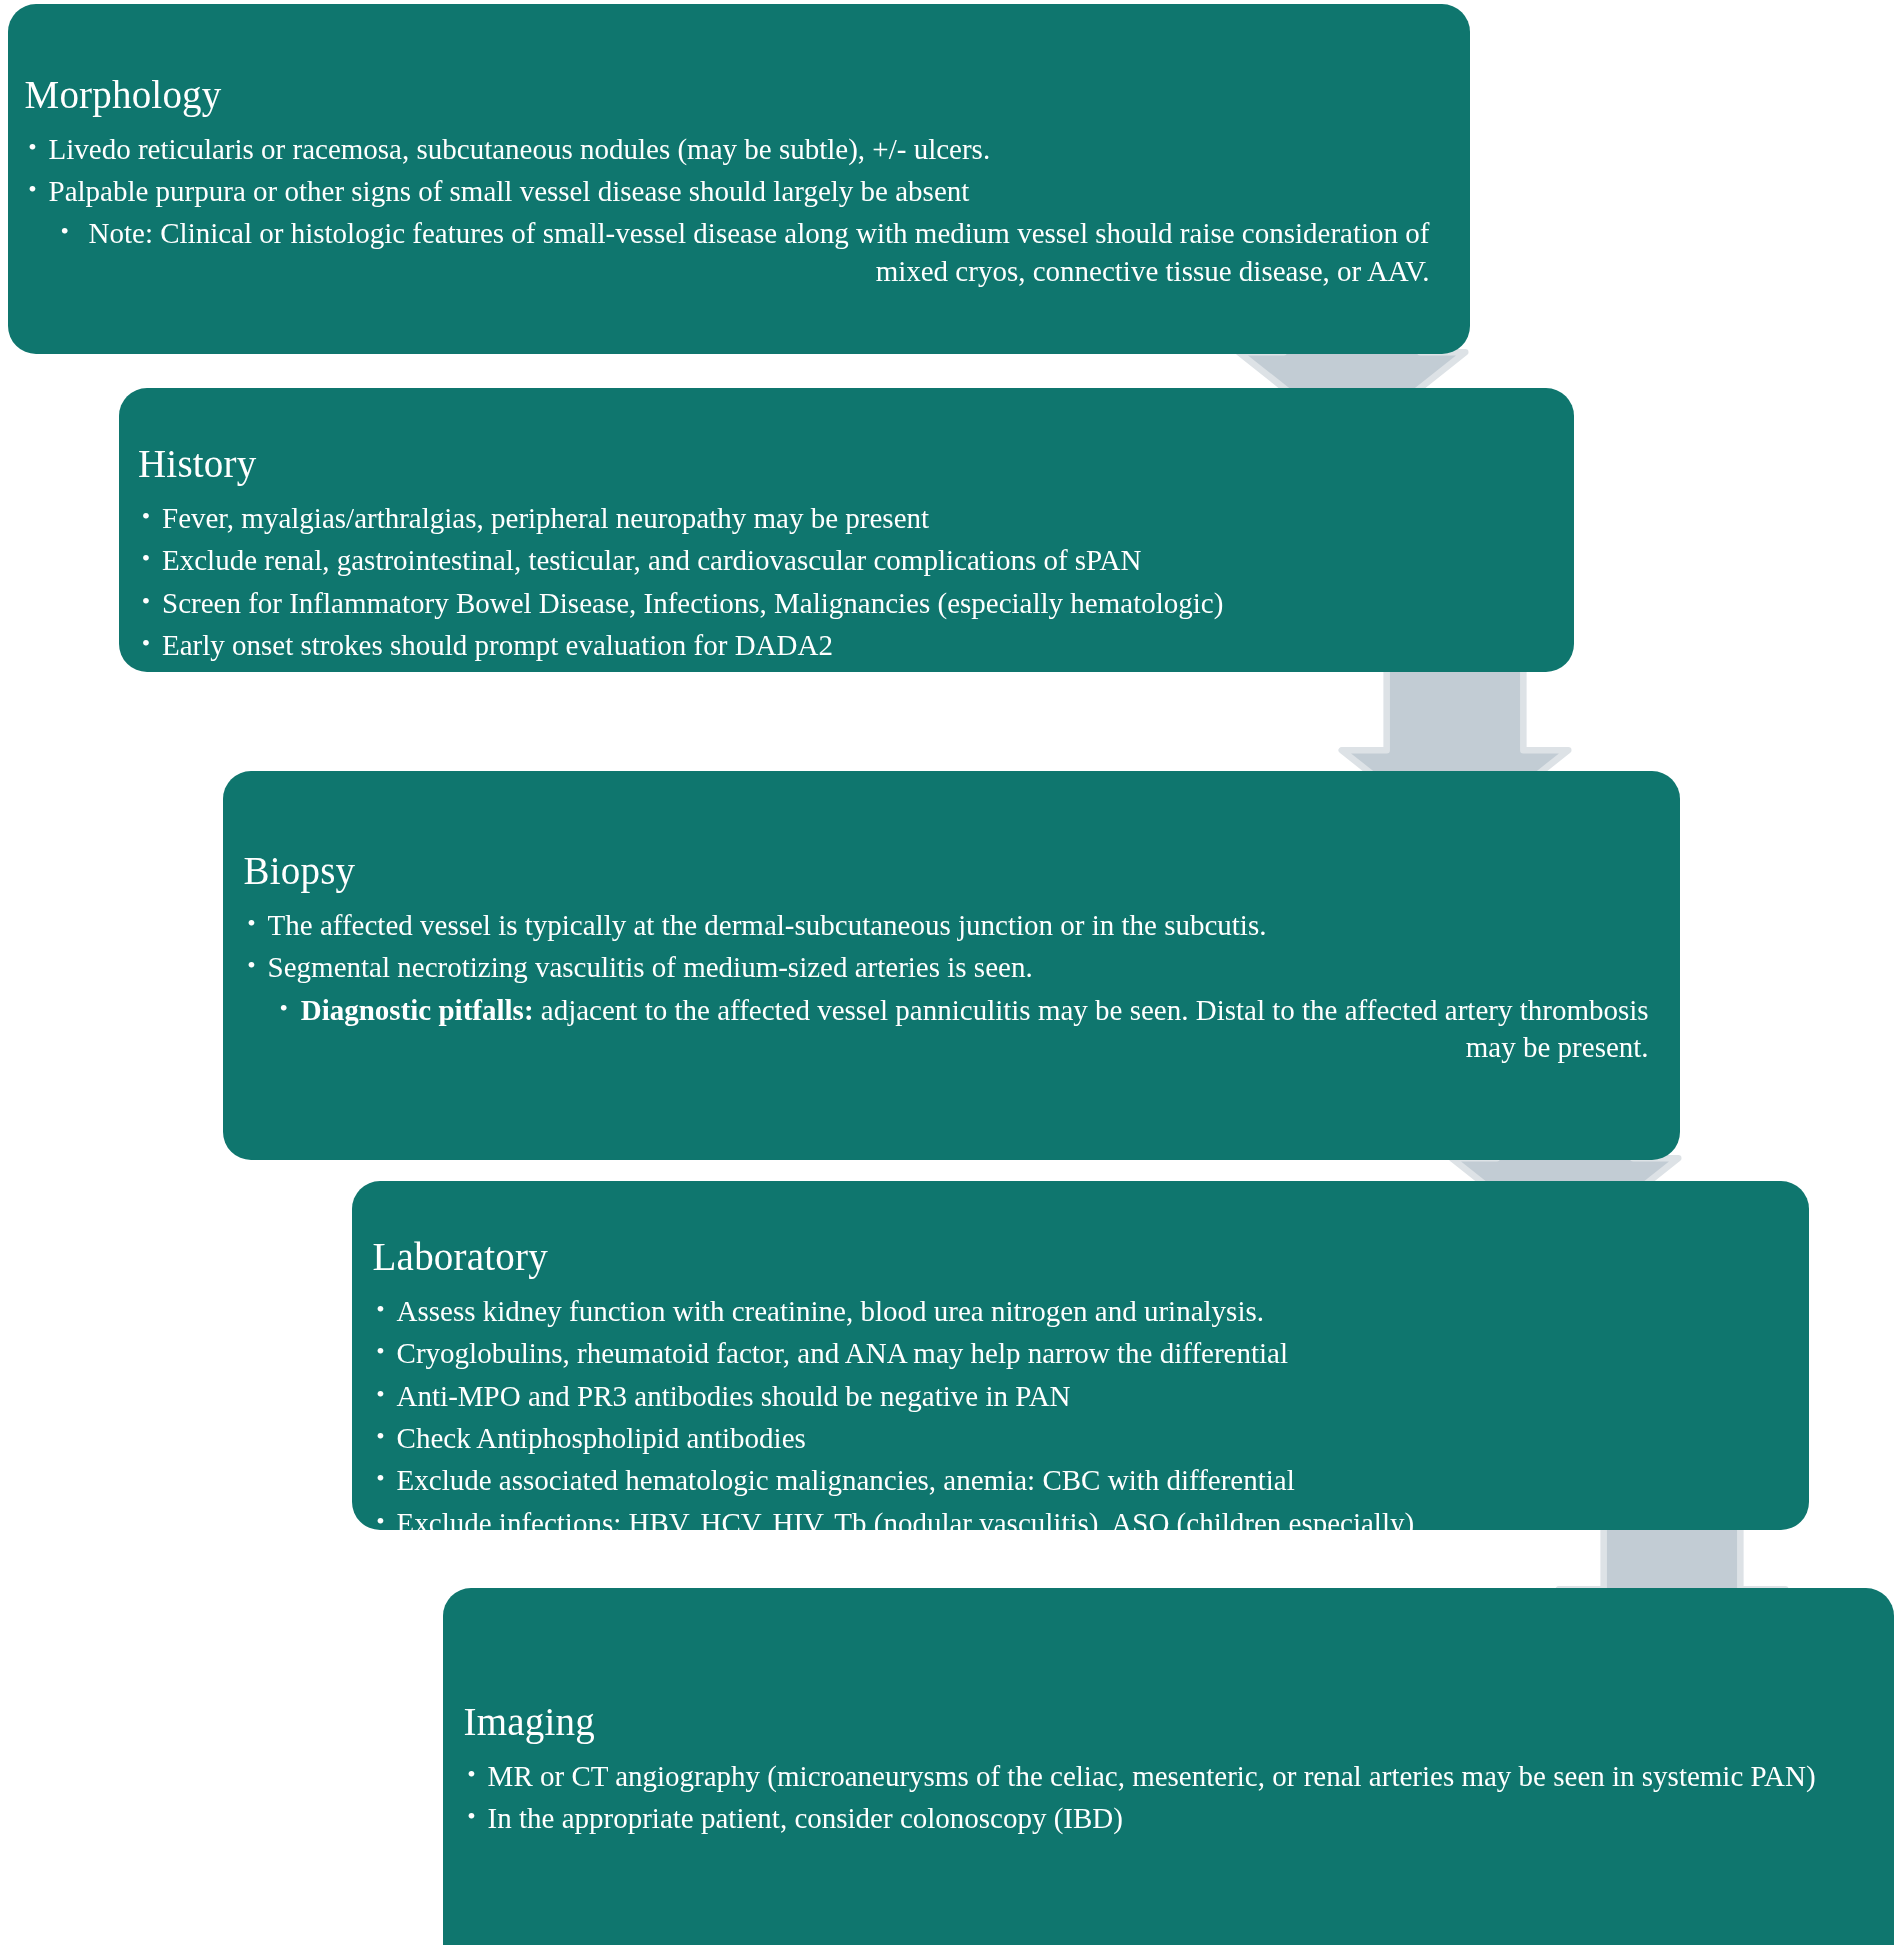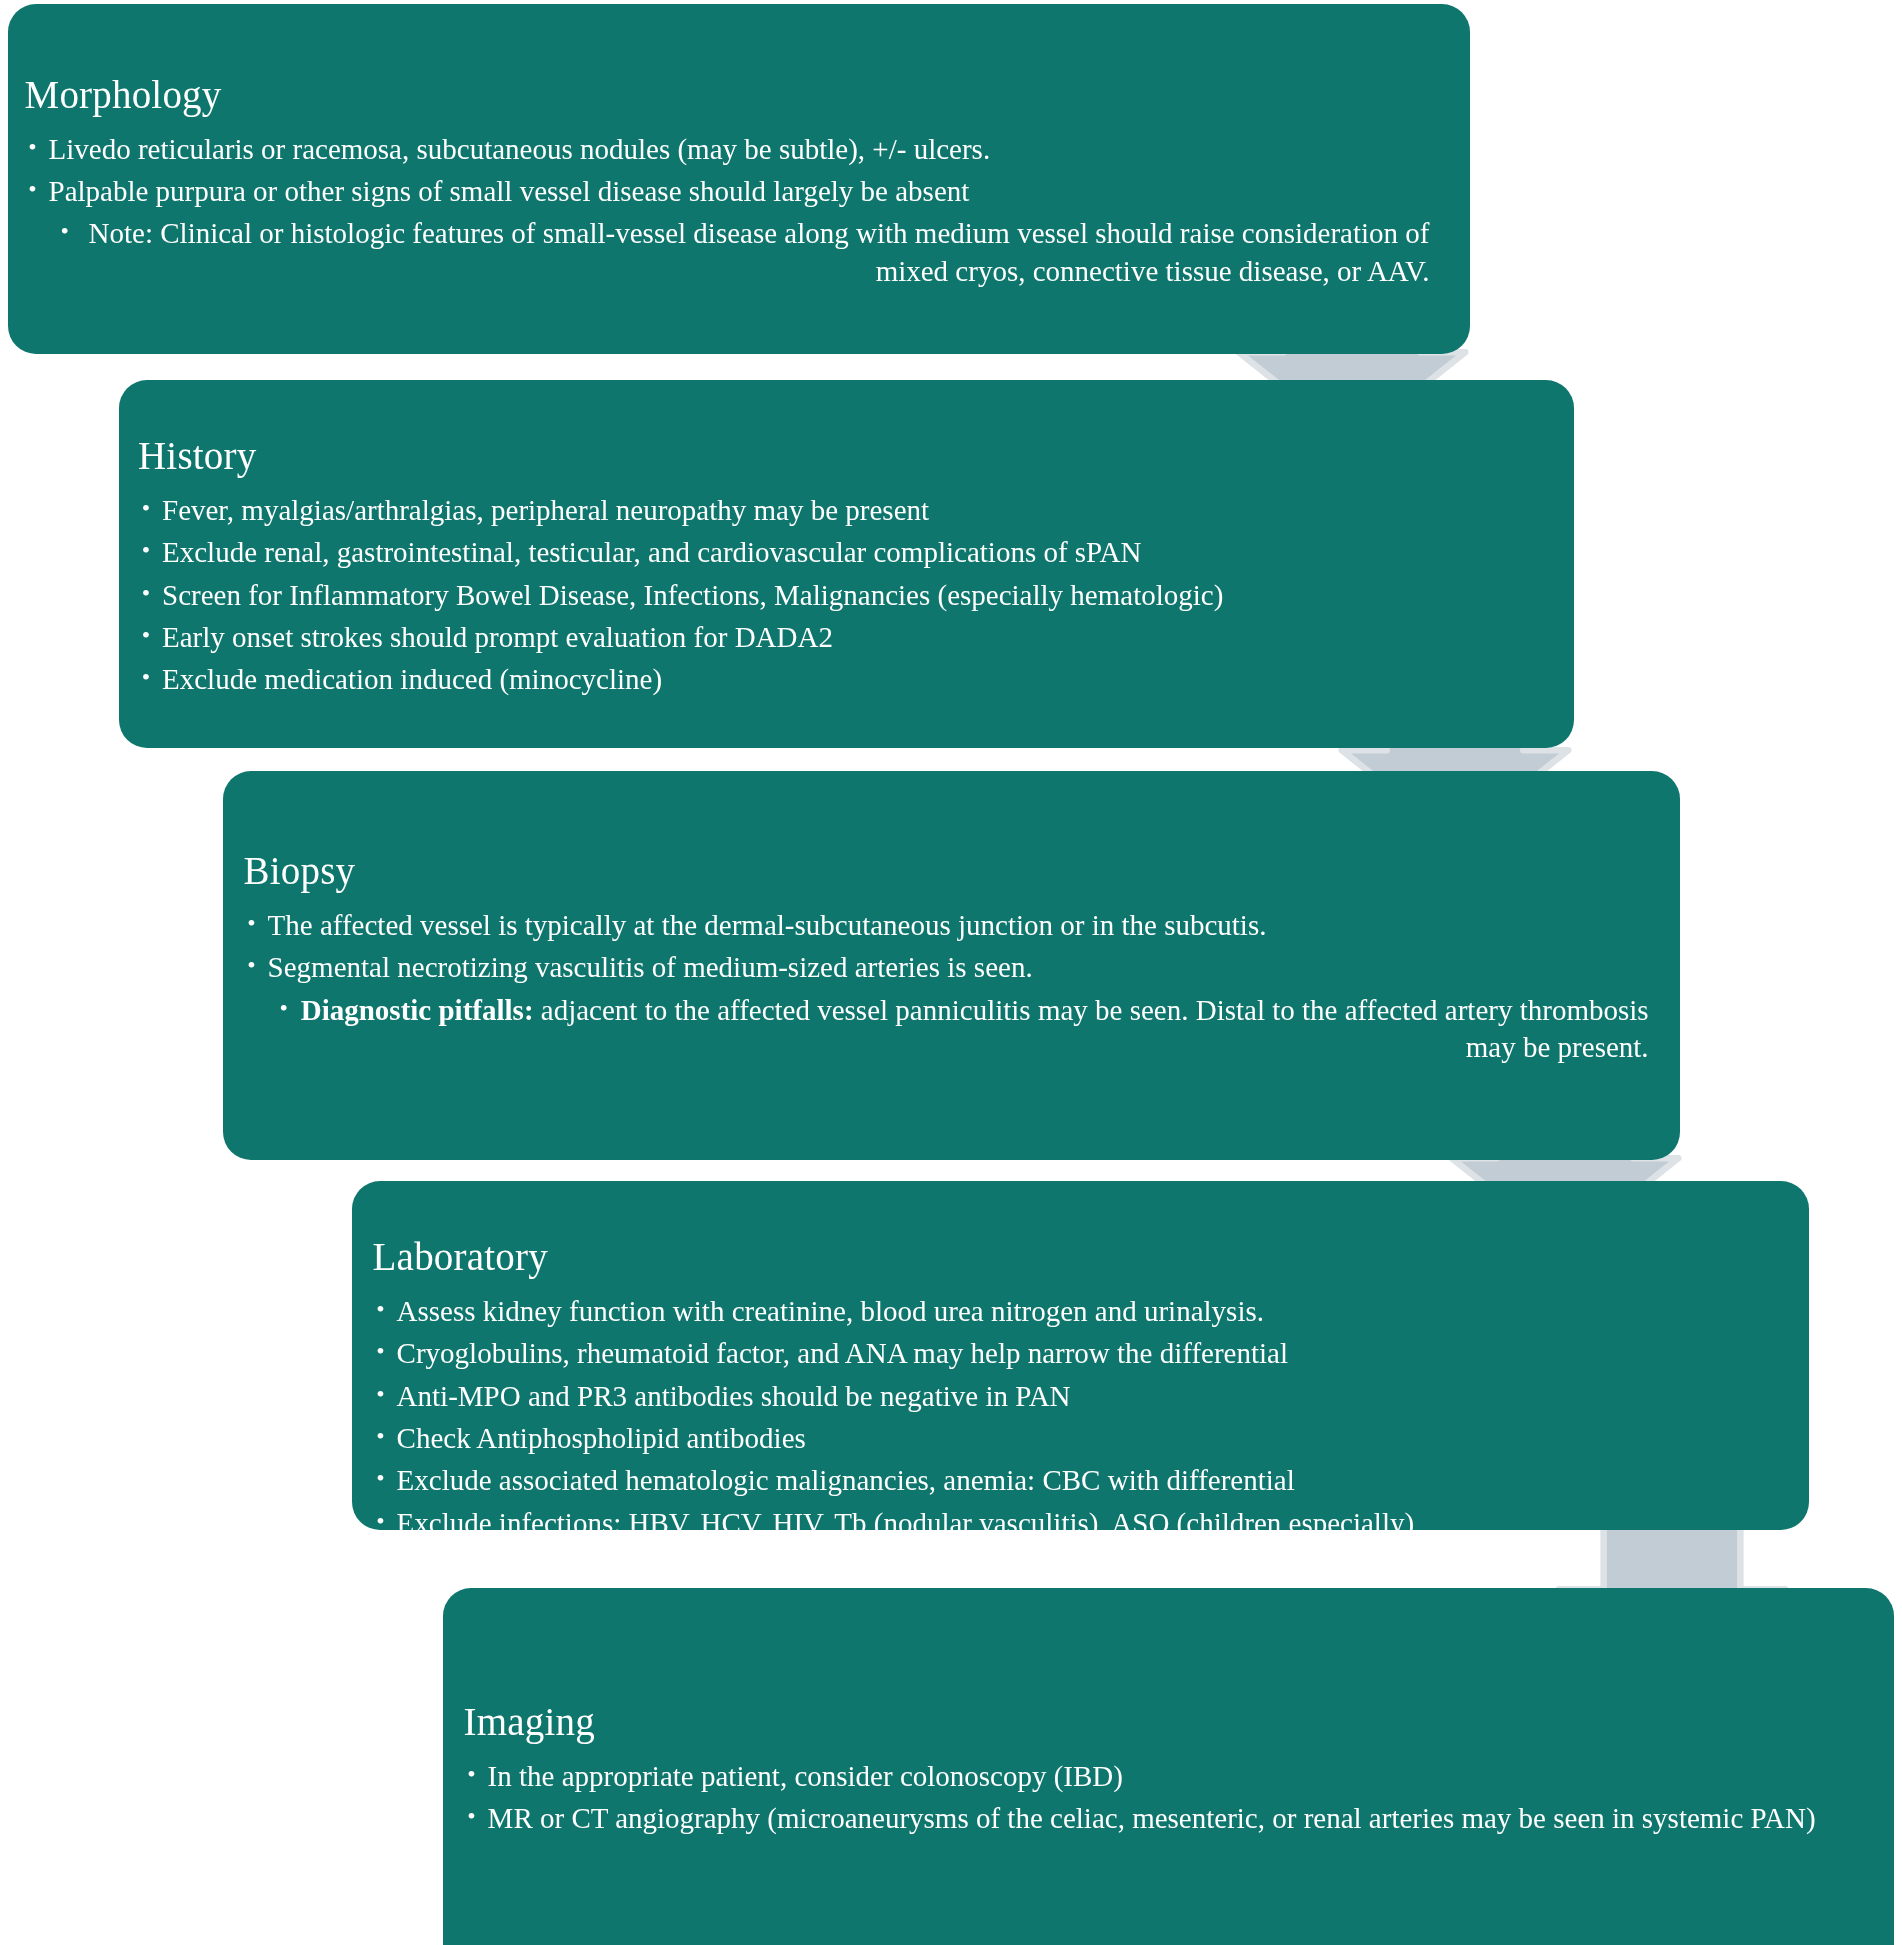--- a/index.html
+++ b/index.html
@@ -73,21 +73,21 @@
   }
   .bullets > li.sub::before {
     left: 36px;
   }
   .bold-lead { font-weight: bold; }
 
   
   #box-morphology { left: 7.5px;   top: 3.7px;    width: 1462px; height: 350px; }
   #box-morphology .stage-inner { left: 17px; top: 69px; width: 1405px; }
 
-  #box-history   { left: 119px; top: 380px;  width: 1455px; height: 368px; }
+  #box-history   { left: 119px; top: 388px;  width: 1455px; height: 284px; }
   #box-history .stage-inner { left: 19px; top: 54px; width: 1405px; }
 
   #box-biopsy    { left: 223px; top: 771px;  width: 1457px; height: 389px; }
   #box-biopsy .stage-inner { left: 20.6px; top: 78px; width: 1405px; }
 
   #box-laboratory{ left: 352px; top: 1181px; width: 1457px; height: 349px; }
   #box-laboratory .stage-inner { left: 20.6px; top: 54px; width: 1405px; }
 
   #box-imaging   { left: 443px; top: 1588px; width: 1451px; height: 394px; }
   #box-imaging .stage-inner { left: 20.6px; top: 112px; width: 1387px; }
@@ -168,20 +168,20 @@
         <li>Exclude infections: HBV, HCV, HIV, Tb (nodular vasculitis), ASO (children especially)</li>
         <li>Check G6PD (Dapsone), TPMT (Azathioprine) and pregnancy test in the appropriate patient</li>
       </ul>
     </div>
   </section>
 
   <section class="stage" id="box-imaging">
     <div class="stage-inner">
       <h2 class="stage-title">Imaging</h2>
       <ul class="bullets">
+        <li>MR or CT angiography (microaneurysms of the celiac, mesenteric, or renal arteries may be seen in systemic PAN)</li>
         <li>In the appropriate patient, consider colonoscopy (IBD)</li>
-        <li>MR or CT angiography (microaneurysms of the celiac, mesenteric, or renal arteries may be seen in systemic PAN)</li>
       </ul>
     </div>
   </section>
 
 </div>
 
 
 </body></html>

